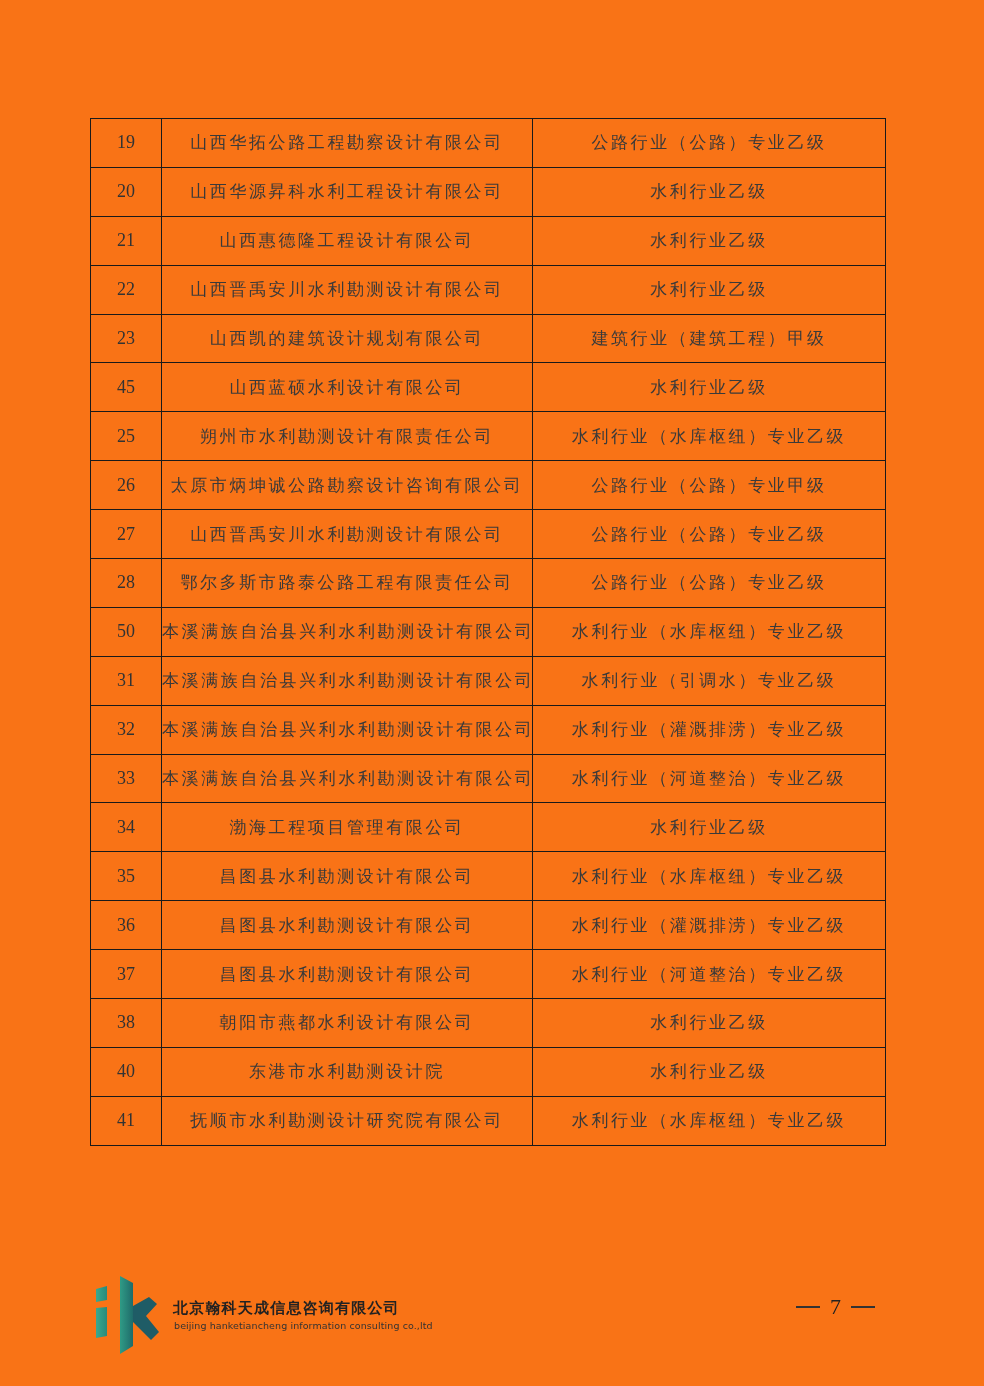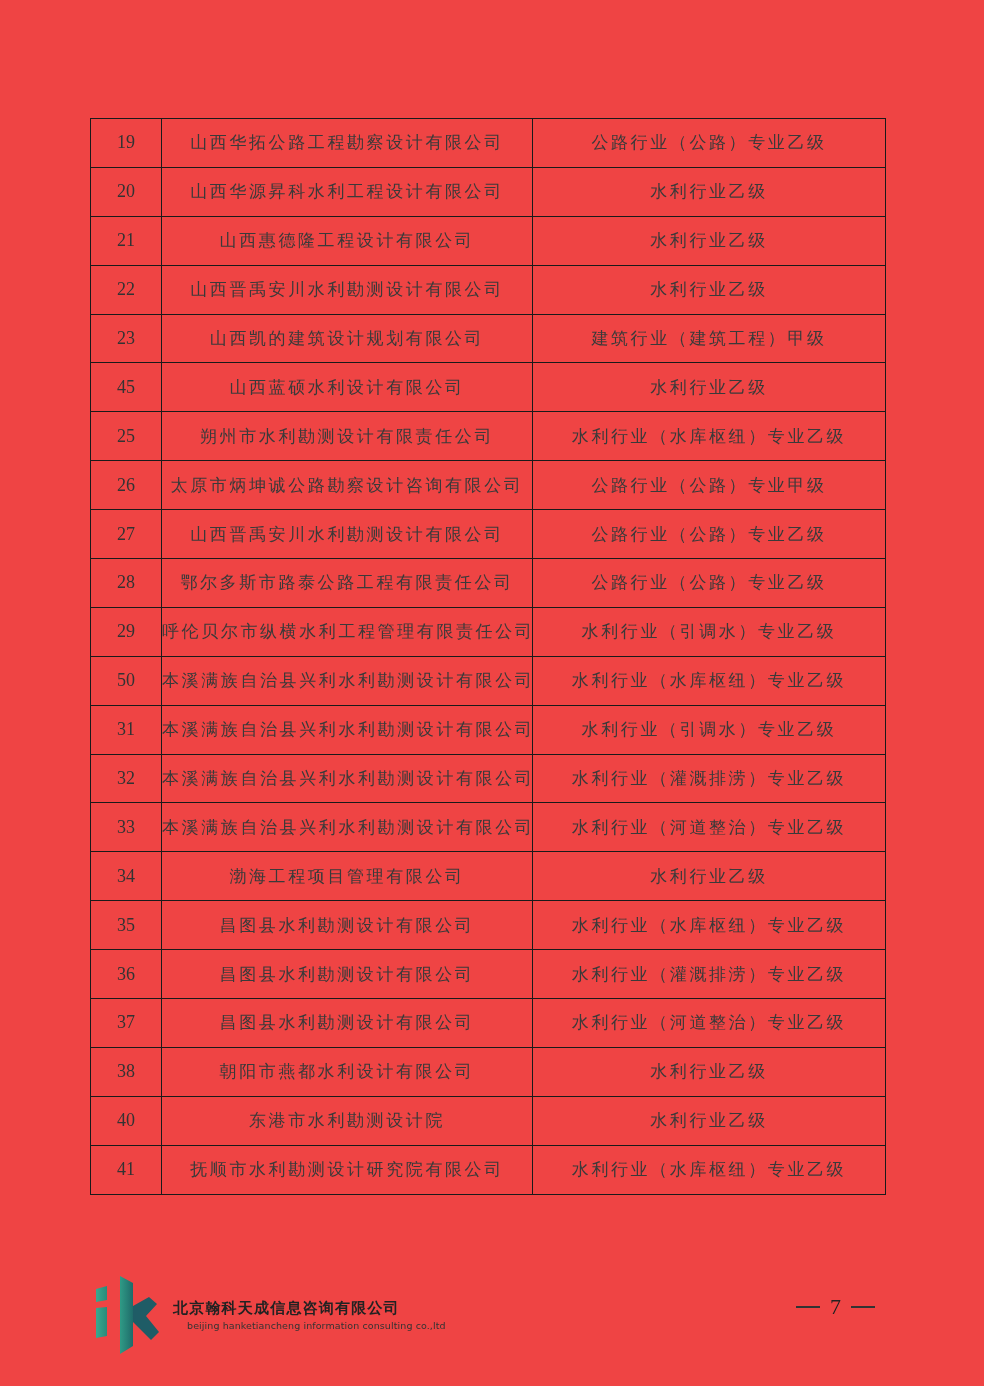--- a/index.html
+++ b/index.html
@@ -1,36 +1,36 @@
 <!DOCTYPE html>
 <html><head>
 <meta charset="utf-8">
 <style>
   html, body { margin: 0; padding: 0; background: #ffffff; }
   body { width: 984px; height: 1386px; position: relative; overflow: hidden;
          font-family: "DejaVu Serif", "Liberation Serif", serif; color: #333; }
-  .page { position: absolute; left: 0; top: 0; width: 984px; height: 1386px; background: #ef4444; }
+  .page { position: absolute; left: 0; top: 0; width: 984px; height: 1386px; background: #f97316; }
   table.list {
     position: absolute; left: 90px; top: 118px; width: 795px;
     border-collapse: collapse; table-layout: fixed;
   }
   table.list td {
     border: 1.6px solid #1a1a1a; height: 47.9px; padding: 0;
     text-align: center; vertical-align: middle;
     font-size: 17px; color: #3a3a3a; letter-spacing: 2.6px; white-space: nowrap;
   }
   table.list td.num { font-family: "Liberation Serif", "DejaVu Serif", serif; font-size: 18px; letter-spacing: 0; color: #333; }
   table.list col.c1 { width: 71px; }
   table.list col.c2 { width: 371px; }
   table.list col.c3 { width: 353px; }
   .footer-logo { position: absolute; left: 93px; top: 1276px; width: 72px; height: 80px; }
   .company-cn { position: absolute; left: 173px; top: 1299px; font-family: "DejaVu Sans", sans-serif;
                 font-size: 15px; letter-spacing: 1.2px; color: #222; font-weight: bold; }
   .company-en { position: absolute; left: 174px; top: 1320px; font-family: "DejaVu Sans", sans-serif;
-                font-size: 9.5px; color: #333; letter-spacing: 0.1px; margin-left: 13px; }
+                font-size: 9.5px; color: #333; letter-spacing: 0.1px; }
   .page-num { position: absolute; left: 796px; top: 1294px; font-family: "Liberation Serif", serif;
               font-size: 22px; color: #222; display: flex; align-items: center; gap: 10px; }
   .dash { display: inline-block; width: 24px; height: 1.2px; background: #333; }
 </style>
 </head>
 <body>
 
 <div class="page">
   <table class="list">
     <colgroup>
@@ -81,25 +81,20 @@
         </tr>
         <tr>
           <td class="num">27</td>
           <td class="">山西晋禹安川水利勘测设计有限公司</td>
           <td class="">公路行业（公路）专业乙级</td>
         </tr>
         <tr>
           <td class="num">28</td>
           <td class="">鄂尔多斯市路泰公路工程有限责任公司</td>
           <td class="">公路行业（公路）专业乙级</td>
-        </tr>
-        <tr>
-          <td class="num">29</td>
-          <td class="">呼伦贝尔市纵横水利工程管理有限责任公司</td>
-          <td class="">水利行业（引调水）专业乙级</td>
         </tr>
         <tr>
           <td class="num">50</td>
           <td class="">本溪满族自治县兴利水利勘测设计有限公司</td>
           <td class="">水利行业（水库枢纽）专业乙级</td>
         </tr>
         <tr>
           <td class="num">31</td>
           <td class="">本溪满族自治县兴利水利勘测设计有限公司</td>
           <td class="">水利行业（引调水）专业乙级</td>

